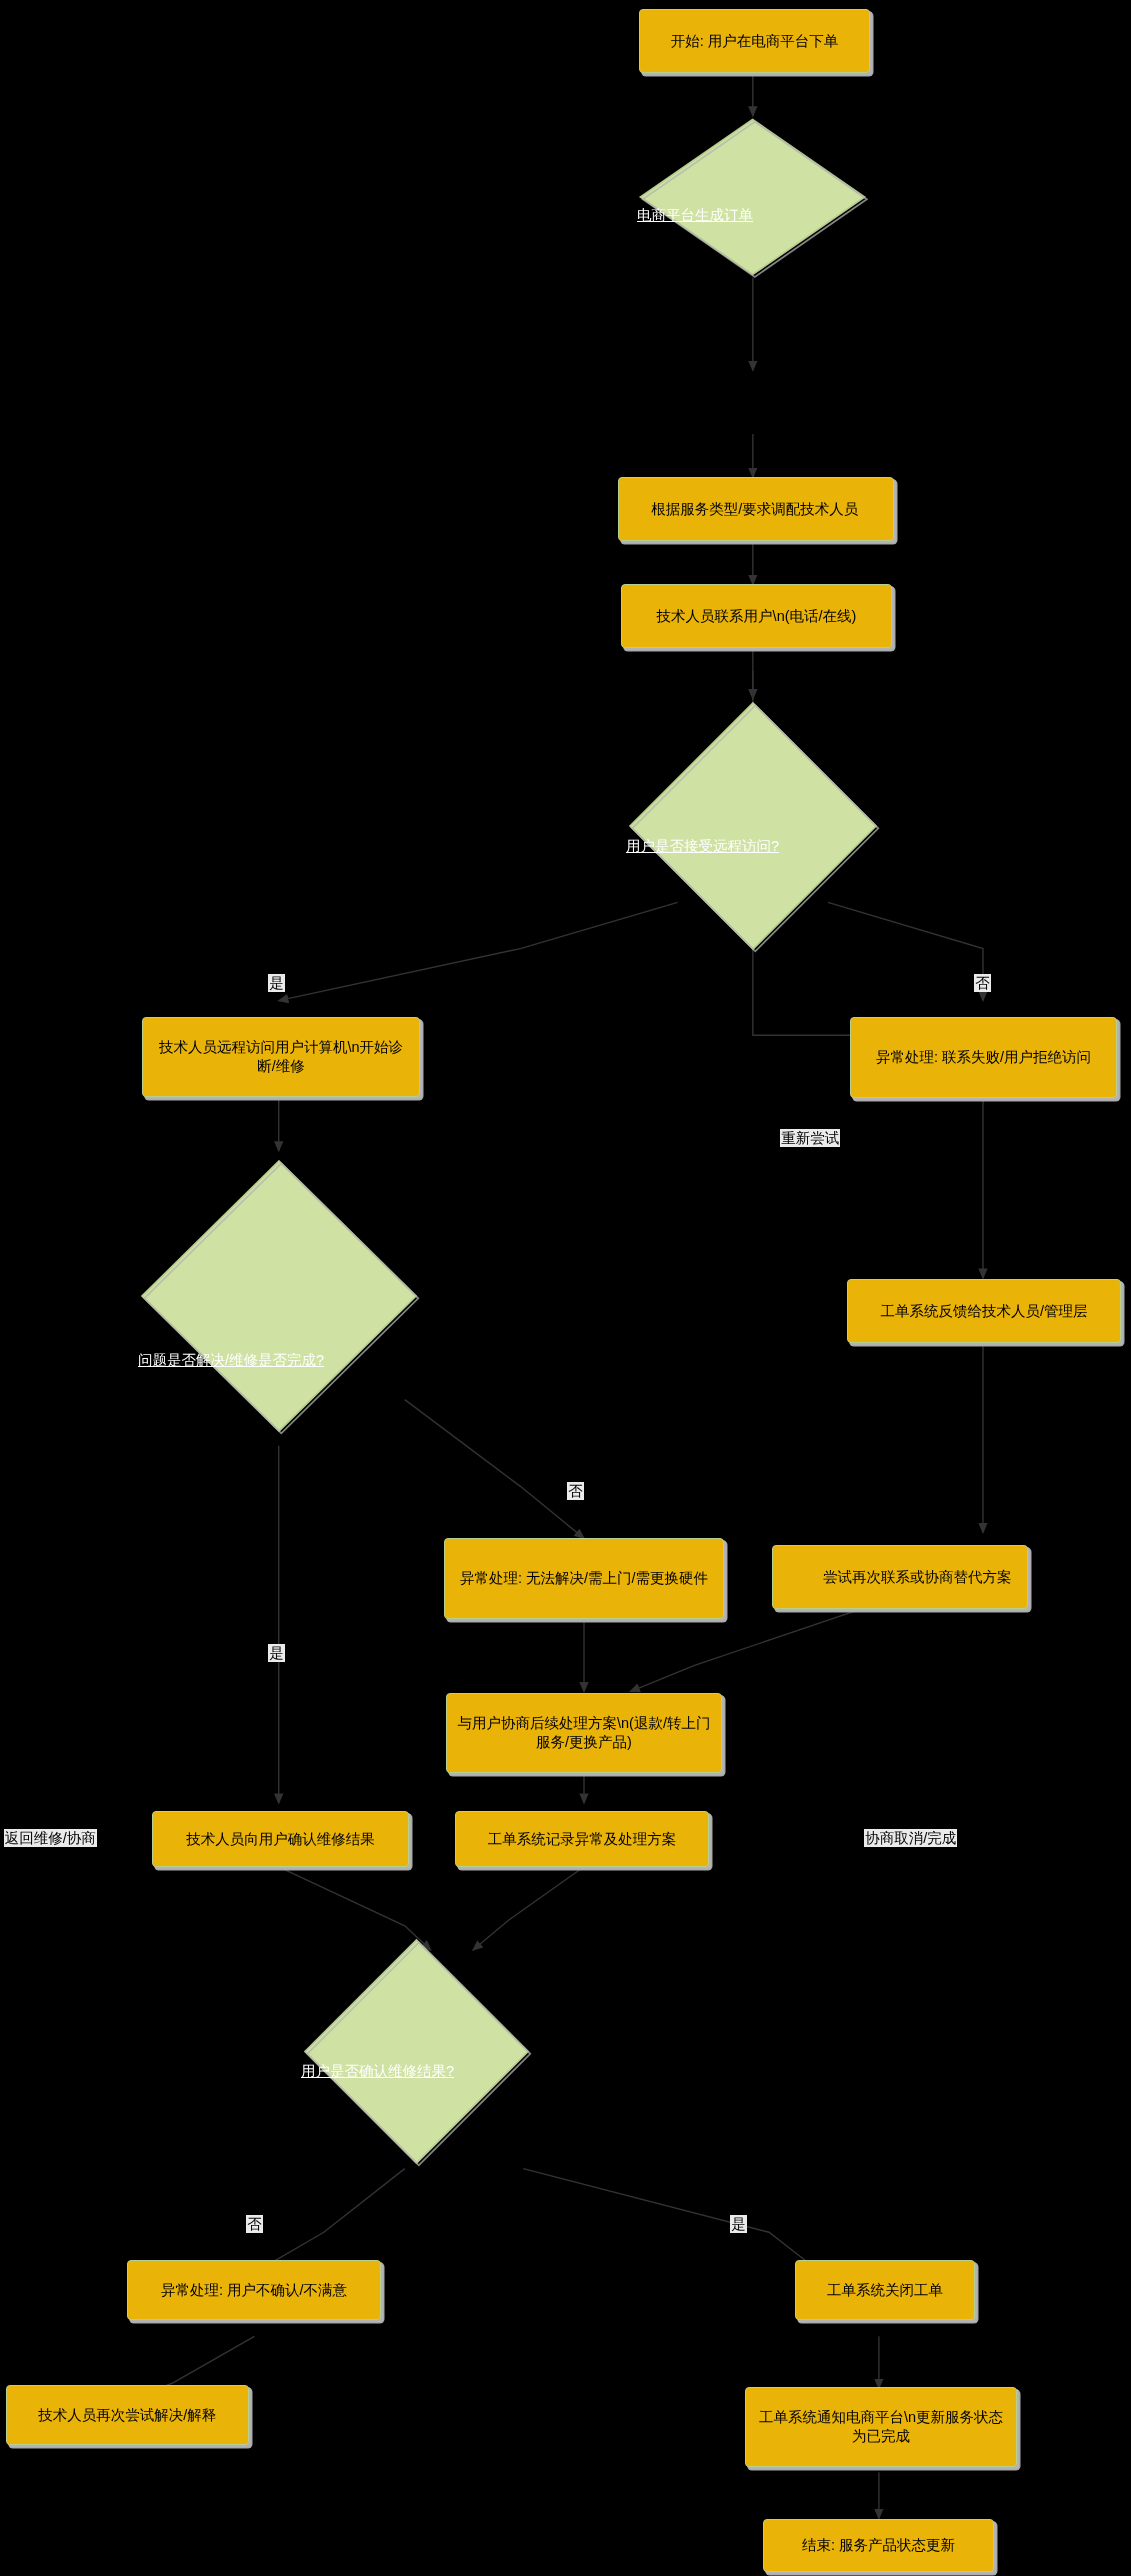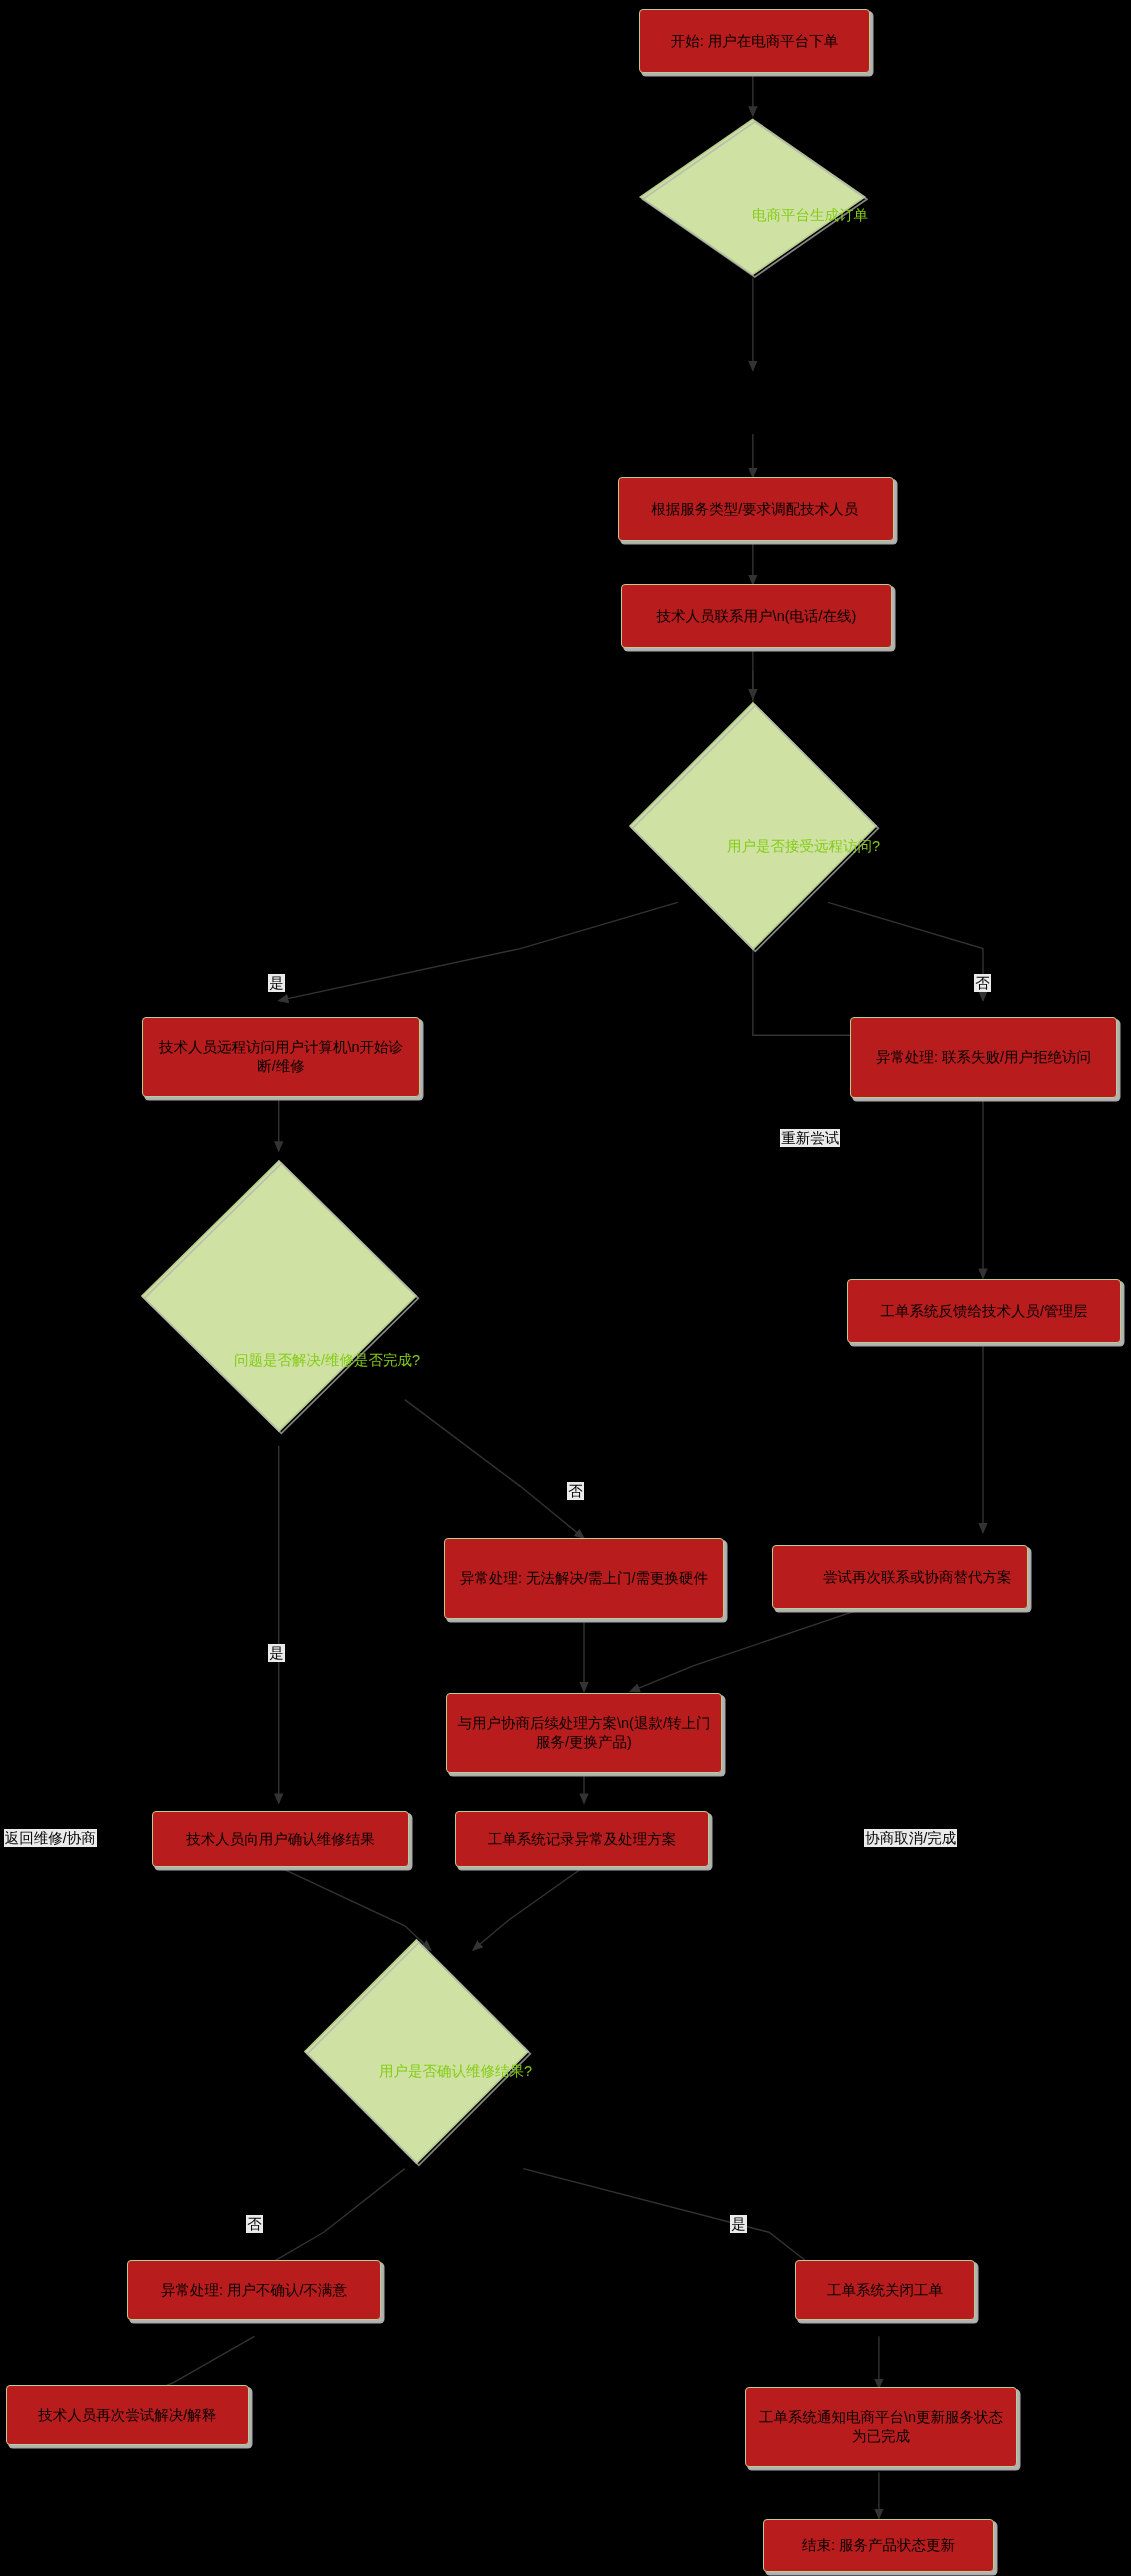--- a/index.html
+++ b/index.html
@@ -19,21 +19,21 @@
     position: absolute;
     left: 0; top: 0;
     width: 1131px;
     height: 2576px;
     pointer-events: none;
   }
   
   .node {
     position: absolute;
     box-sizing: border-box;
-    background: #b91c1c;
+    background: #eab308;
     border: 1.2px solid #b9cf8d;
     border-radius: 4px;
     box-shadow: 2.3px 2.3px 0 0 #b3b3b3, 2.9px 2.9px 0 0.6px #a8a8a8;
     display: flex;
     align-items: center;
     justify-content: center;
     text-align: center;
     color: #000000;
     font-size: 14.5px;
     line-height: 1.28;
@@ -51,25 +51,26 @@
   .dnode .dshape {
     position: absolute;
     left: 0; top: 0;
     width: 100%;
     height: 100%;
   }
   .dnode .dlabel {
     position: absolute;
     left: 0;
     width: 100%;
-    text-align: right;
-    color: #84cc16;
+    text-align: left;
+    color: #ffffff;
     font-size: 14.5px;
     line-height: 1.28;
     white-space: nowrap;
+    text-decoration: underline;
   }
   
   .elabel {
     position: absolute;
     background: #ebebeb;
     color: #000000;
     font-size: 14.5px;
     line-height: 1.15;
     padding: 0.6px 1.2px;
     white-space: nowrap;

